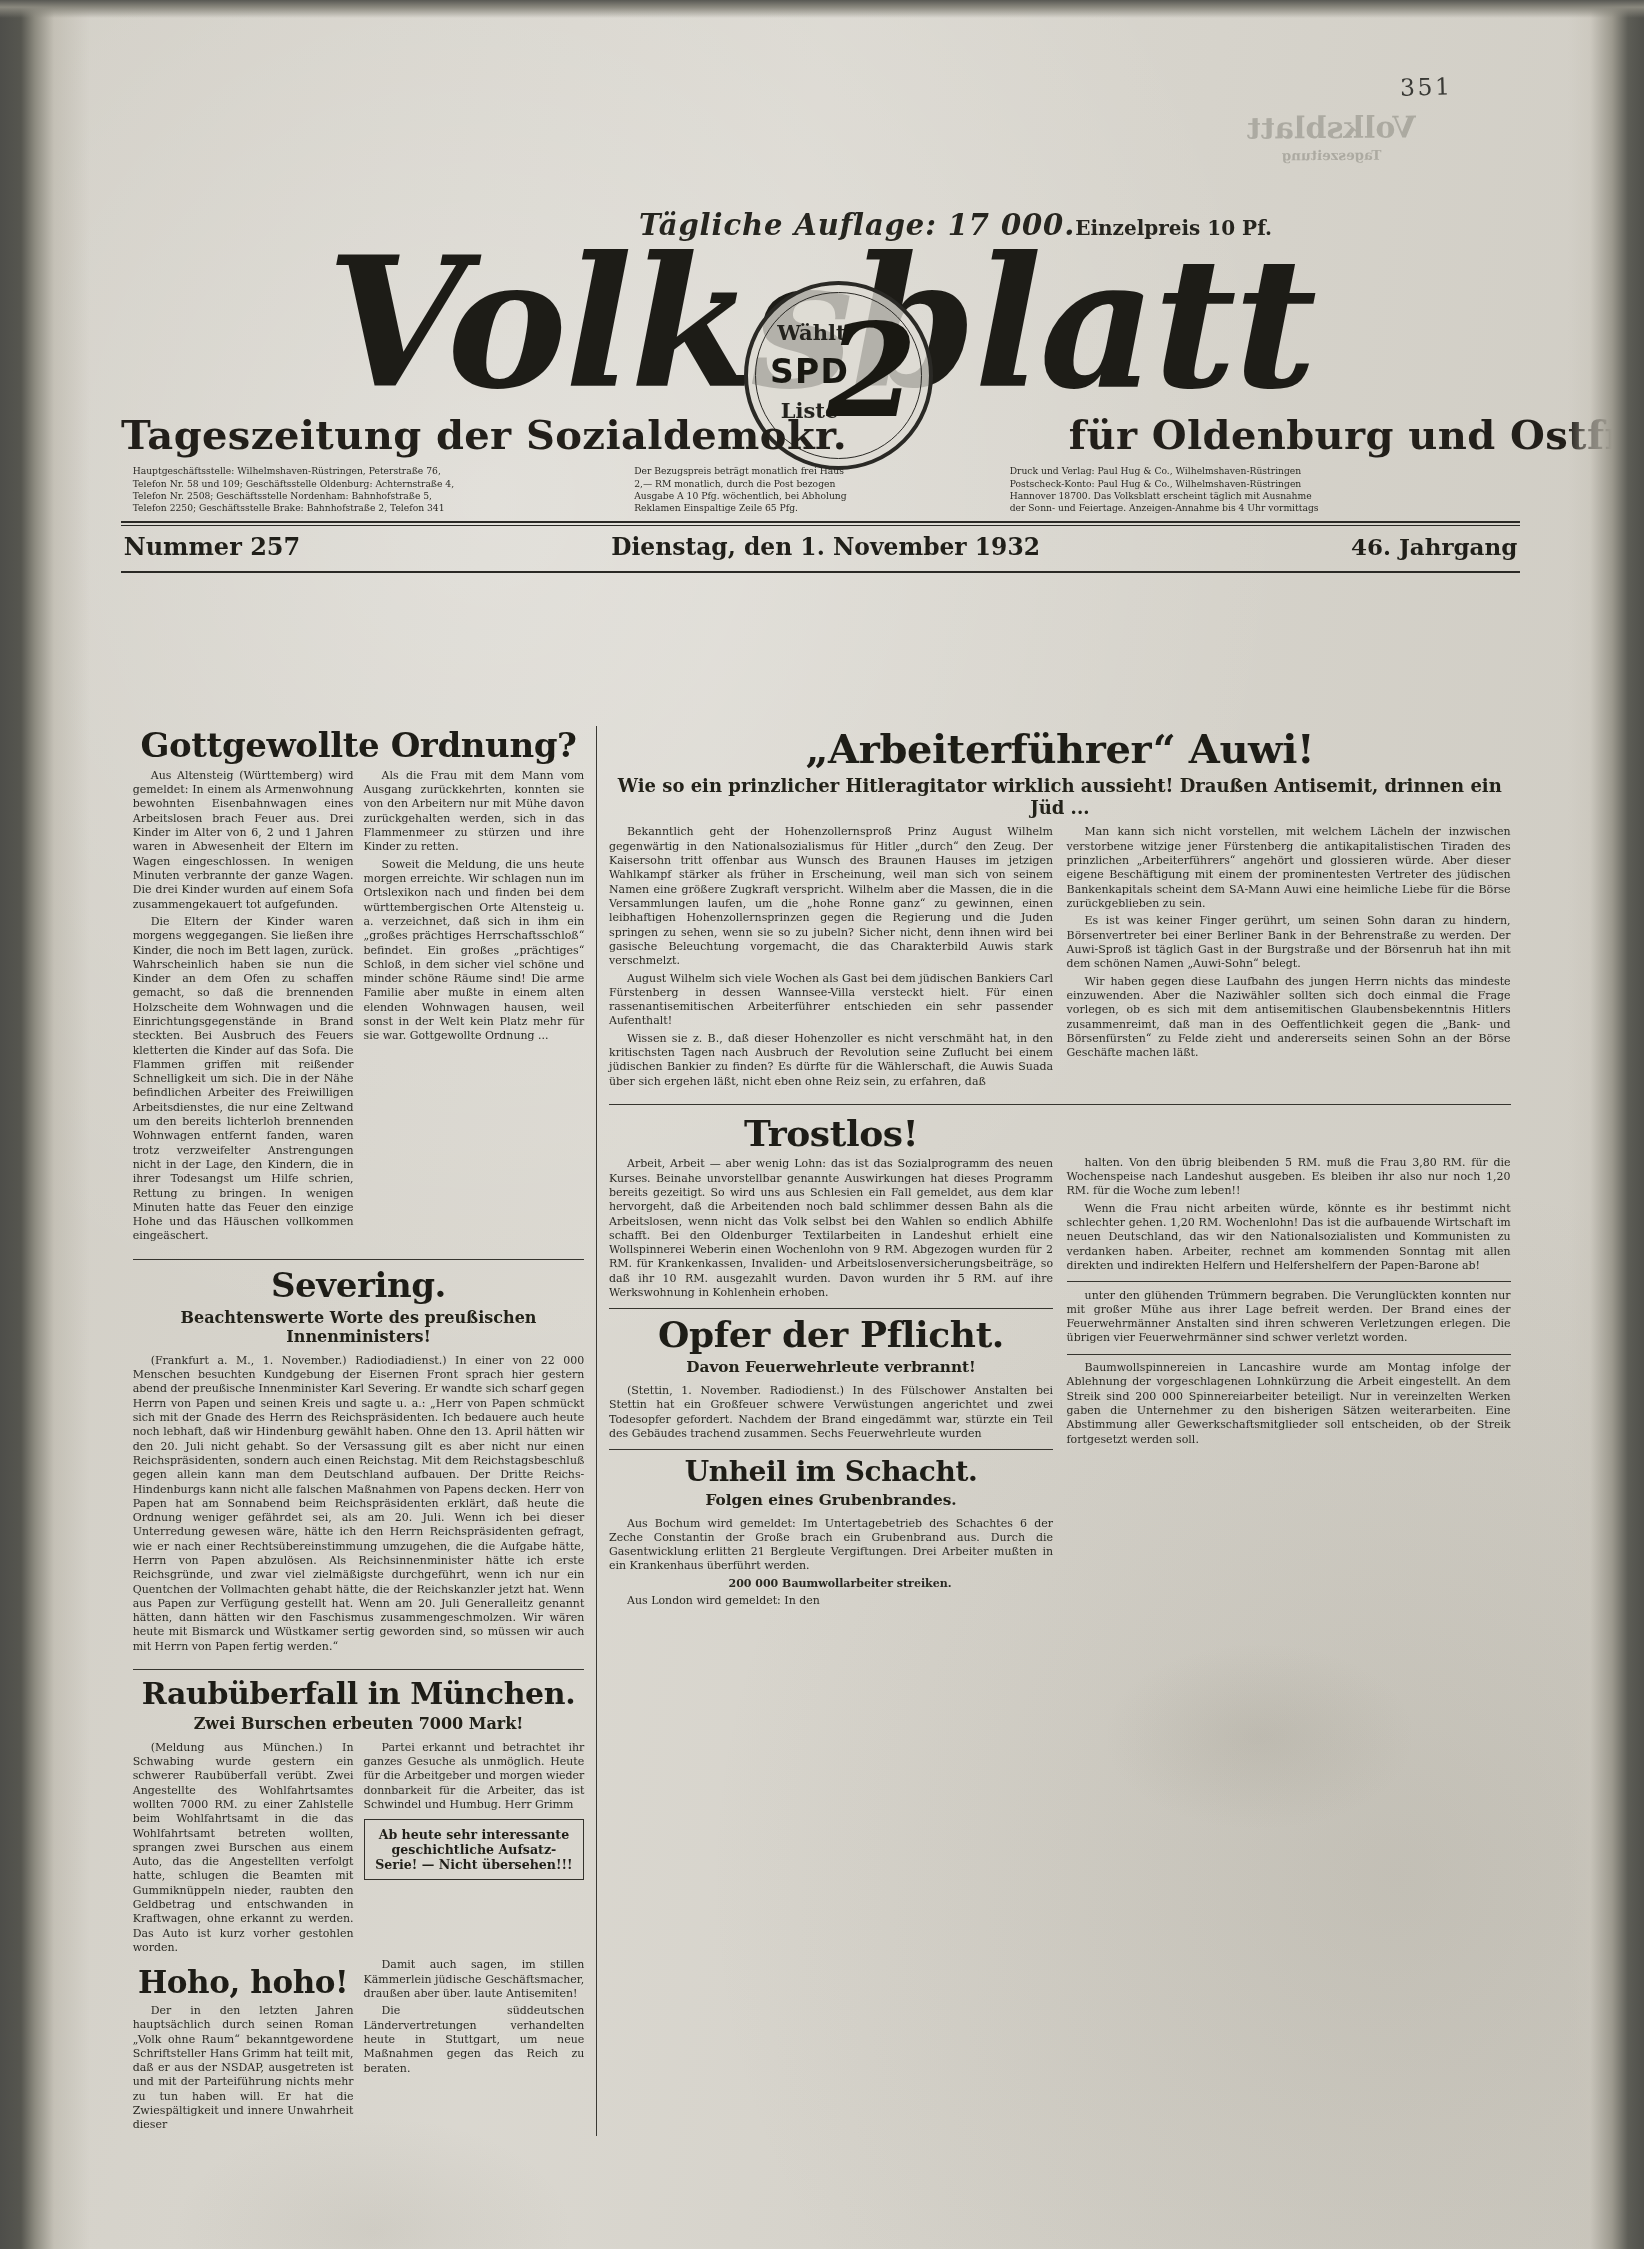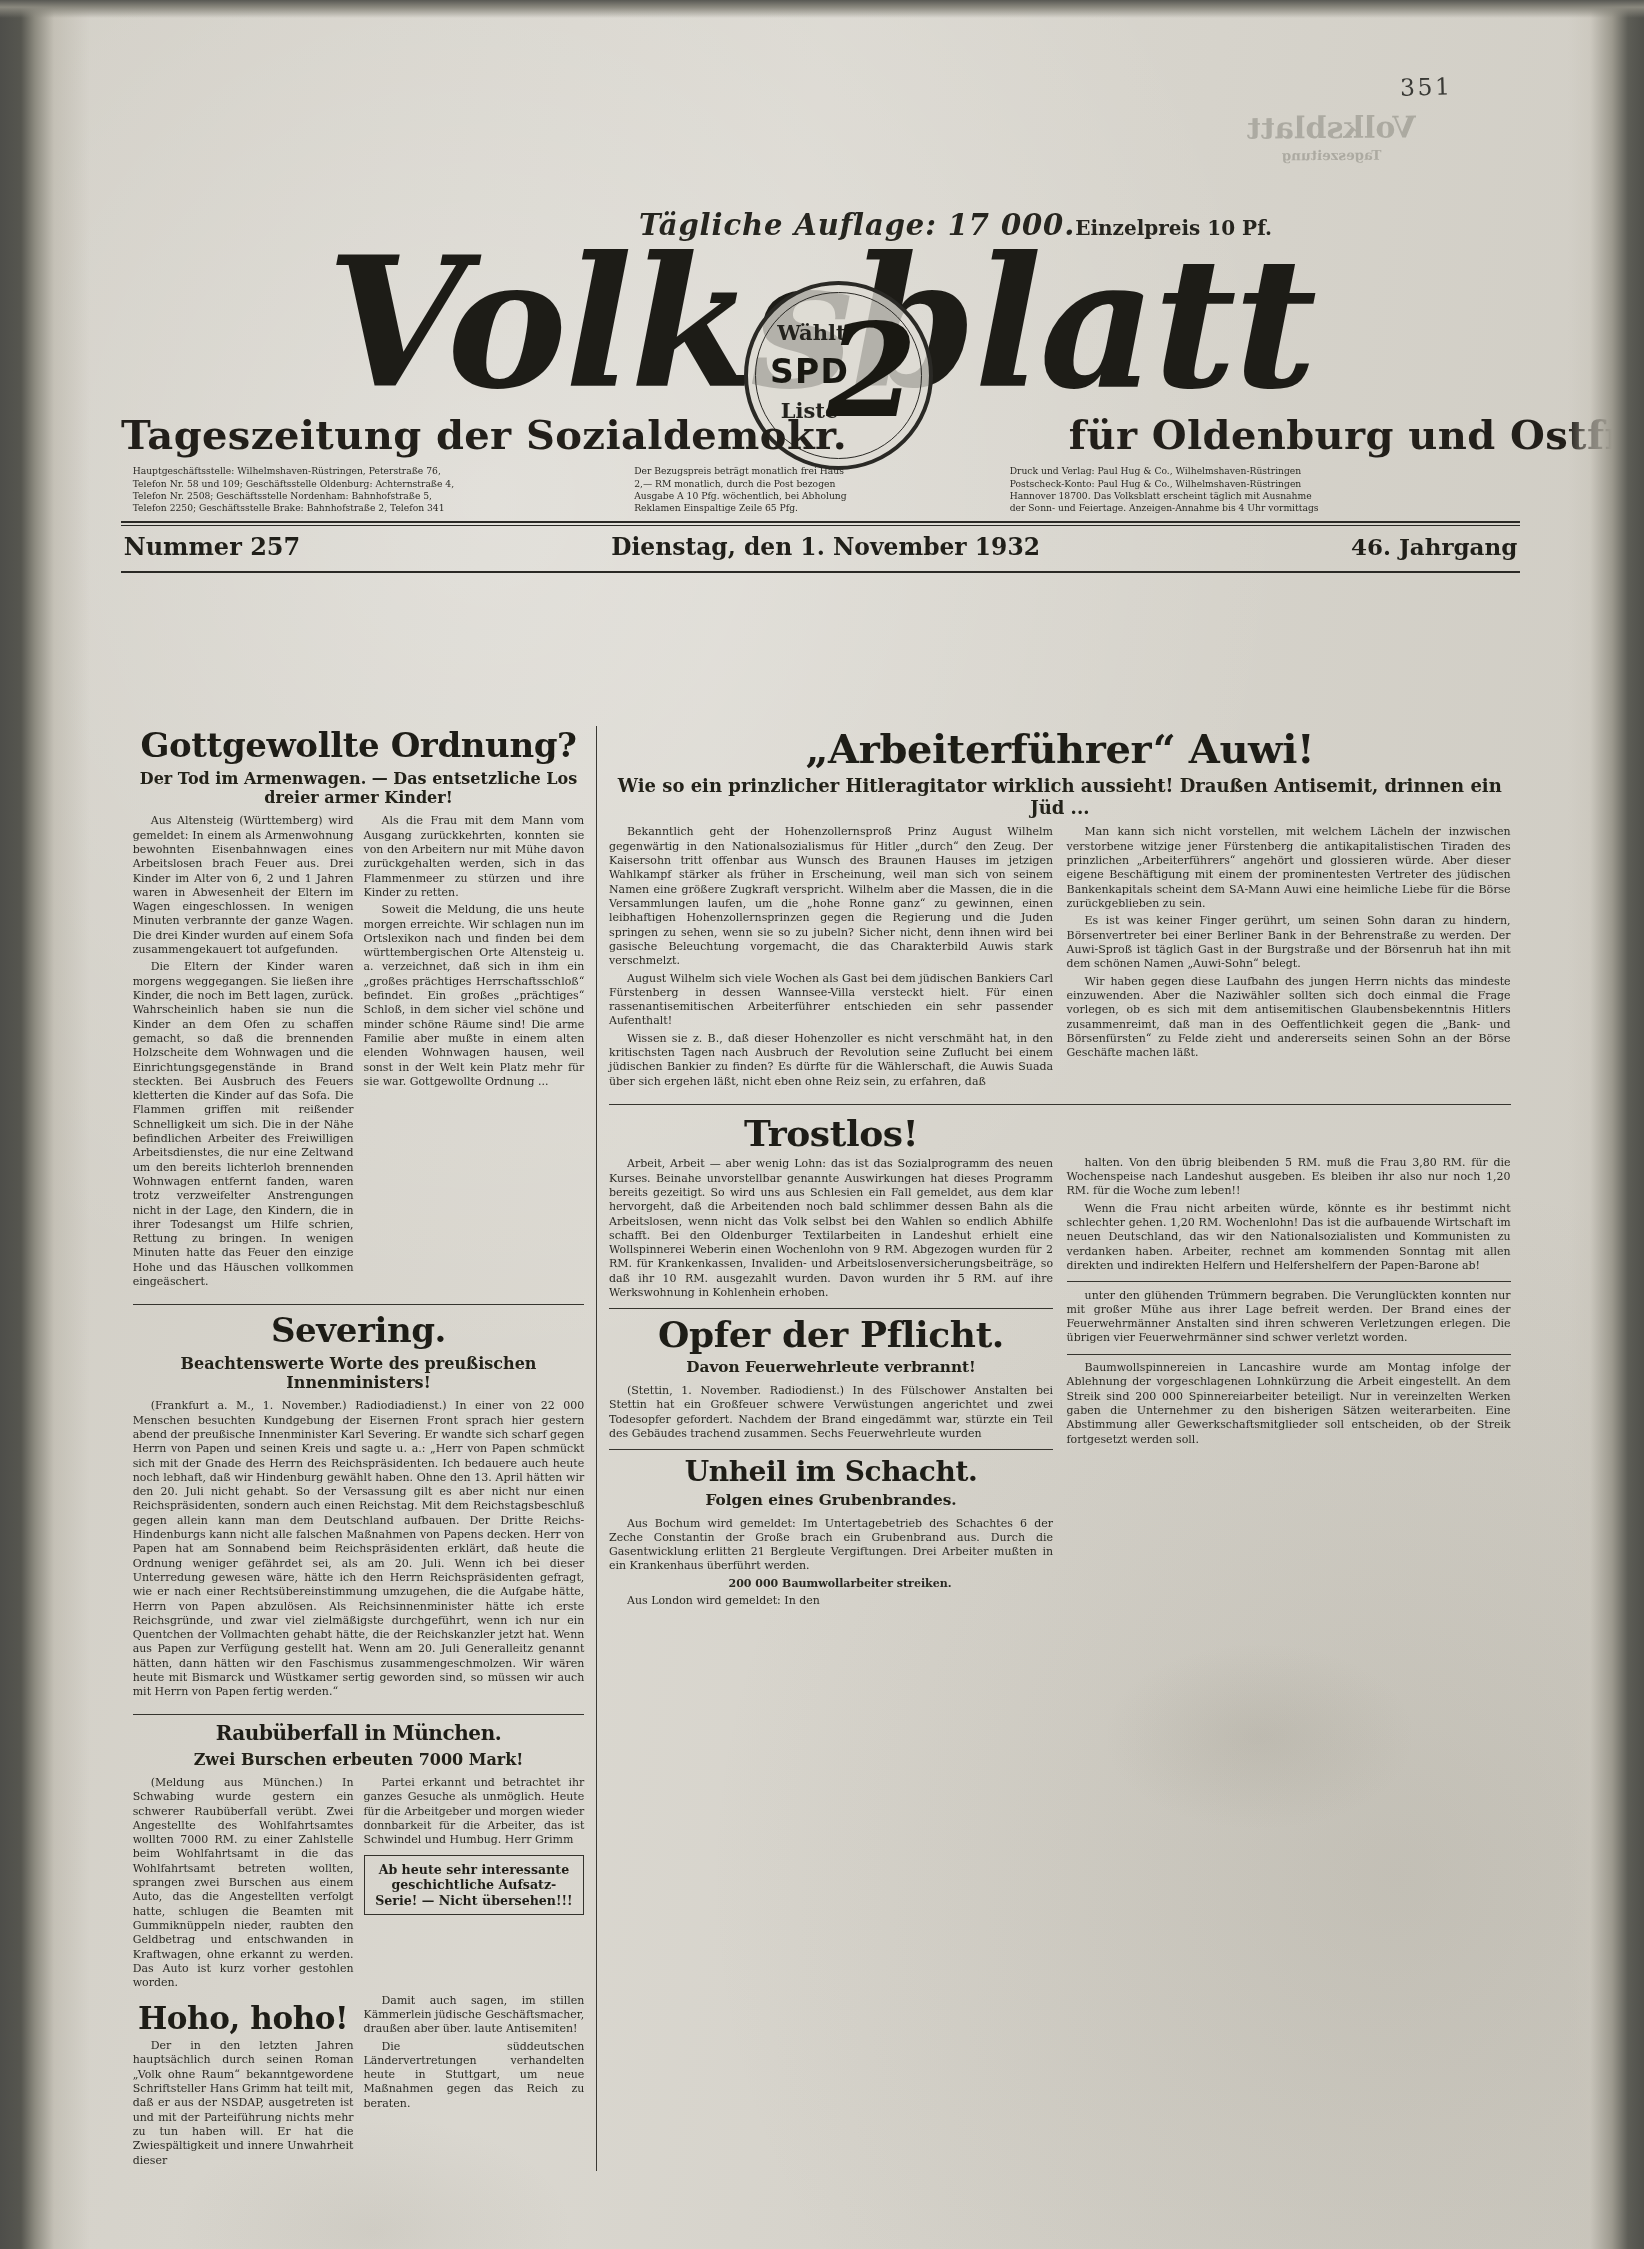--- a/index.html
+++ b/index.html
@@ -268,21 +268,21 @@
   h1.head {
     font-family: "DejaVu Serif", serif;
     font-weight: bold;
     font-size: 34px;
     line-height: 1.04;
     text-align: center;
     margin: 1.8px 0 5.4px 0;
     color: #1e1d17;
     letter-spacing: -0.4px;
   }
-  h1.head.sm { font-size: 20px; }
+  h1.head.sm { font-size: 30px; }
   h2.dek {
     font-family: "DejaVu Serif", serif;
     font-weight: bold;
     font-size: 16px;
     line-height: 1.2;
     text-align: center;
     margin: 0 0 7.2px 0;
     color: #232219;
   }
 
@@ -402,21 +402,20 @@
       </div>
       <div class="rule-thin" style="border-top-width:2.2px"></div>
     </div>
 
     <div class="body-wrap">
       <div class="cols">
 
         <div class="col">
 
           <h1 class="head">Gottgewollte Ordnung?</h1>
-          <h2 class="dek">Der Tod im Armenwagen. — Das entsetzliche Los dreier armer Kinder!</h2>
 
           <div class="sub2">
             <div>
               <p class="para indent">Aus Altensteig (Württemberg) wird gemeldet: In einem als Armenwohnung bewohnten Eisenbahnwagen eines Arbeitslosen brach Feuer aus. Drei Kinder im Alter von 6, 2 und 1 Jahren waren in Abwesenheit der Eltern im Wagen eingeschlossen. In wenigen Minuten verbrannte der ganze Wagen. Die drei Kinder wurden auf einem Sofa zusammengekauert tot aufgefunden.</p>
               <p class="para indent">Die Eltern der Kinder waren morgens weggegangen. Sie ließen ihre Kinder, die noch im Bett lagen, zurück. Wahrscheinlich haben sie nun die Kinder an dem Ofen zu schaffen gemacht, so daß die brennenden Holzscheite dem Wohnwagen und die Einrichtungsgegenstände in Brand steckten. Bei Ausbruch des Feuers kletterten die Kinder auf das Sofa. Die Flammen griffen mit reißender Schnelligkeit um sich. Die in der Nähe befindlichen Arbeiter des Freiwilligen Arbeitsdienstes, die nur eine Zeltwand um den bereits lichterloh brennenden Wohnwagen entfernt fanden, waren trotz verzweifelter Anstrengungen nicht in der Lage, den Kindern, die in ihrer Todesangst um Hilfe schrien, Rettung zu bringen. In wenigen Minuten hatte das Feuer den einzige Hohe und das Häuschen vollkommen eingeäschert.</p>
             </div>
             <div>
               <p class="para indent">Als die Frau mit dem Mann vom Ausgang zurückkehrten, konnten sie von den Arbeitern nur mit Mühe davon zurückgehalten werden, sich in das Flammenmeer zu stürzen und ihre Kinder zu retten.</p>
               <p class="para indent">Soweit die Meldung, die uns heute morgen erreichte. Wir schlagen nun im Ortslexikon nach und finden bei dem württembergischen Orte Altensteig u. a. verzeichnet, daß sich in ihm ein „großes prächtiges Herrschaftsschloß“ befindet. Ein großes „prächtiges“ Schloß, in dem sicher viel schöne und minder schöne Räume sind! Die arme Familie aber mußte in einem alten elenden Wohnwagen hausen, weil sonst in der Welt kein Platz mehr für sie war. Gottgewollte Ordnung ...</p>
             </div>

